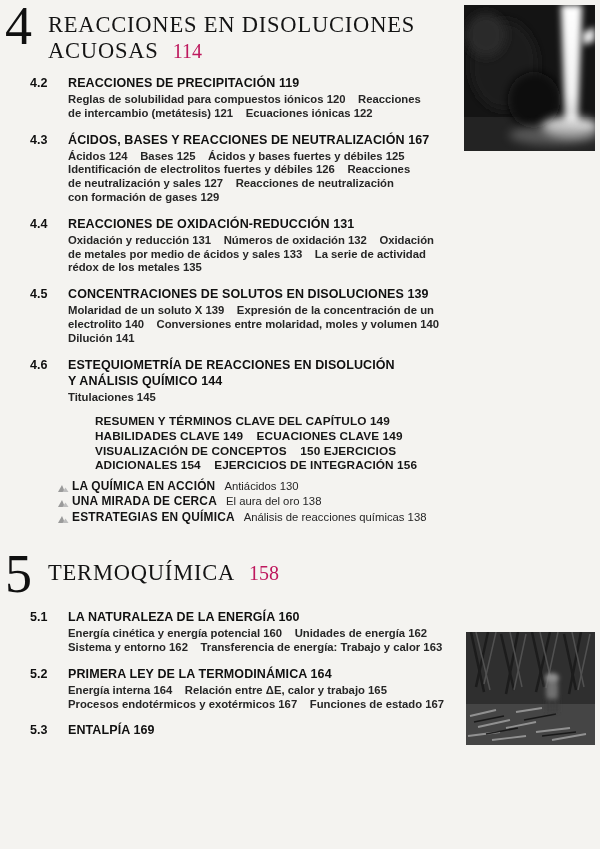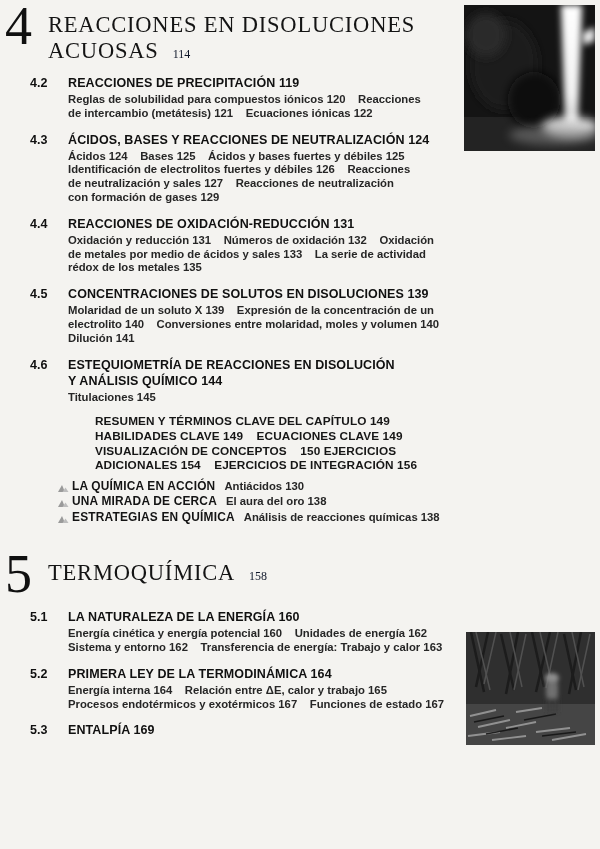--- a/index.html
+++ b/index.html
@@ -21,21 +21,21 @@
     color:#101010; padding-top:4px;
   }
   .ch-title-wrap { padding-top:12px; }
   .ch-title {
     font-family:"Liberation Serif", serif;
     font-size:22.5px; line-height:26px; letter-spacing:0.8px;
     color:#141414; white-space:pre-wrap; display:inline;
   }
   .ch-page {
     font-family:"Liberation Serif", serif;
-    font-size:12px; color:#0f172a; margin-left:14px;
+    font-size:20px; color:#be185d; margin-left:14px;
   }
 
   
   .section { display:flex; margin-top:11px; padding-left:30px; }
   .sec-num { width:38px; flex:none; font-weight:700; font-size:12.5px; color:#101010; padding-top:1px; }
   .sec-body { width:392px; }
   .sec-heading {
     font-weight:700; font-size:12.5px; line-height:16px;
     white-space:pre-wrap; color:#101010; letter-spacing:0.1px;
   }
@@ -48,21 +48,21 @@
     margin:10px 0 0 95px; width:392px;
     font-weight:700; font-size:11.8px; line-height:14.6px;
     white-space:pre-wrap; color:#161616; letter-spacing:0.1px;
   }
 
   .features { margin:7px 0 0 0; }
   .feature { display:flex; align-items:flex-start; margin:2px 0 0 56px; width:404px; }
   .feature-icon { flex:none; width:13px; height:11px; margin:2px 3px 0 0; }
   .feature-text { font-size:11.3px; line-height:13.5px; }
   .feature-label { font-weight:700; font-size:11.9px; letter-spacing:0.2px; color:#141414; }
-  .feature-desc { font-weight:700; color:#262626; margin-left:9px;margin-top:44px; }
+  .feature-desc { font-weight:400; color:#262626; margin-left:9px;margin-top:44px; }
 
   .chapter5 { margin-top:24px; }
 
   
   .photo { position:absolute; overflow:hidden; }
   .photo-top { left:464px; top:5px; width:131px; height:146px; }
   .photo-bottom { left:466px; top:632px; width:129px; height:113px; }
   .photo svg { display:block; }
 </style>
 </head>
@@ -84,21 +84,21 @@
     <div class="sec-body">
       <div class="sec-heading">REACCIONES DE PRECIPITACIÓN 119</div>
       <div class="sec-topics">Reglas de solubilidad para compuestos iónicos 120    Reacciones
 de intercambio (metátesis) 121    Ecuaciones iónicas 122</div>
     </div>
   </div>
 
   <div class="section">
     <div class="sec-num">4.3</div>
     <div class="sec-body">
-      <div class="sec-heading">ÁCIDOS, BASES Y REACCIONES DE NEUTRALIZACIÓN 124</div>
+      <div class="sec-heading">ÁCIDOS, BASES Y REACCIONES DE NEUTRALIZACIÓN 167</div>
       <div class="sec-topics">Ácidos 124    Bases 125    Ácidos y bases fuertes y débiles 125
 Identificación de electrolitos fuertes y débiles 126    Reacciones
 de neutralización y sales 127    Reacciones de neutralización
 con formación de gases 129</div>
     </div>
   </div>
 
   <div class="section">
     <div class="sec-num">4.4</div>
     <div class="sec-body">

